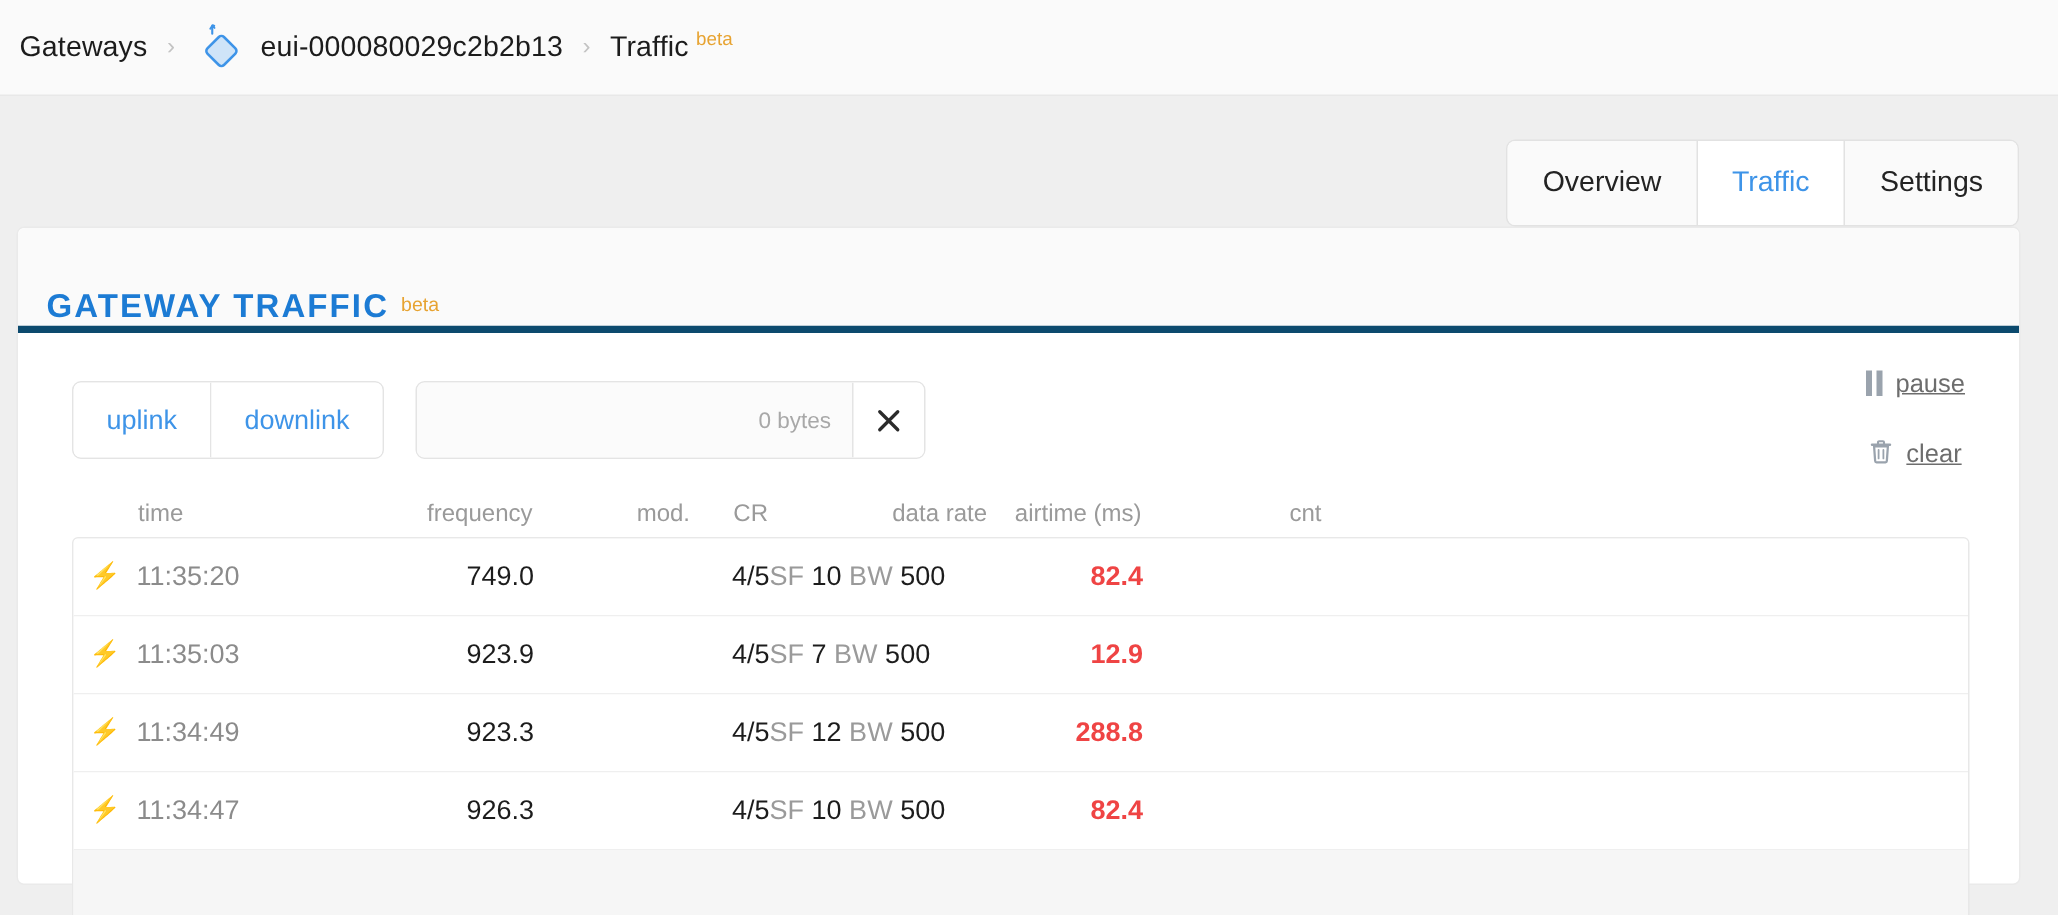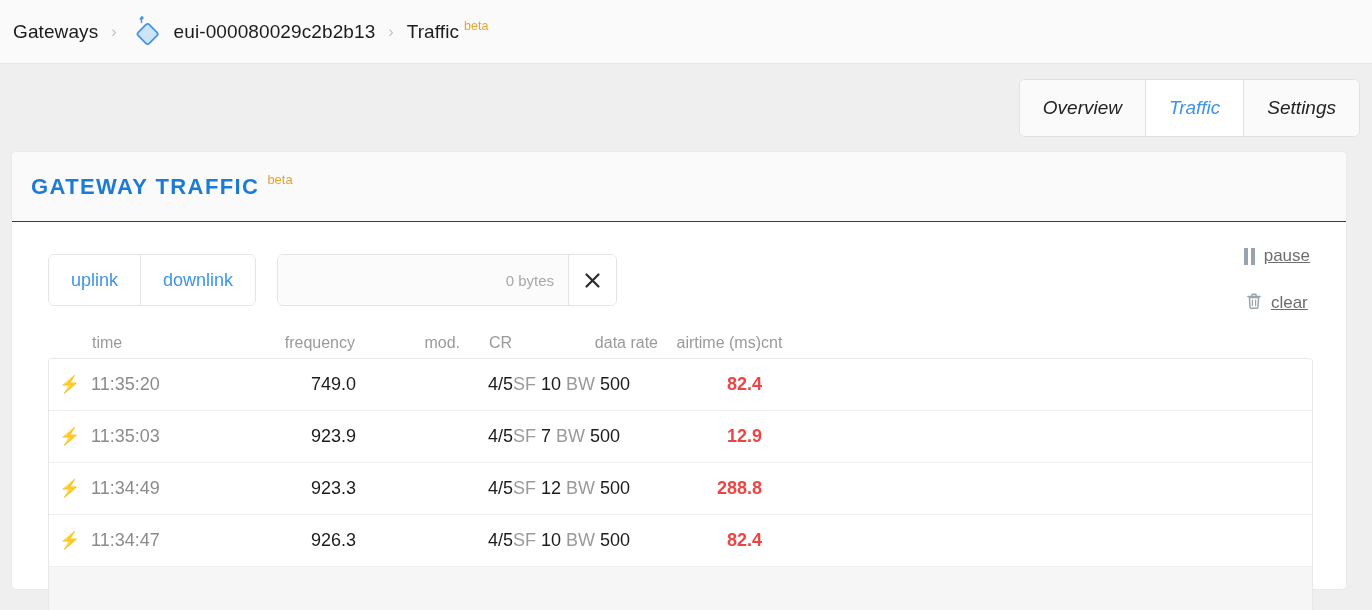--- a/index.html
+++ b/index.html
@@ -46,24 +46,23 @@
     vertical-align: super;
     margin-left: 5px;
     position: relative;
     top: -6px;
   }
 
   
   .tabs-row {
     height: 87px;
     display: flex;
-    align-items: center;
+    align-items: flex-end;
     justify-content: flex-end;
-    padding-right: 12px;
-    font-style: italic;
+    padding-right: 26px;
   }
   .tab-group {
     display: flex;
     border: 1px solid #e2e2e2;
     border-radius: 6px;
     overflow: hidden;
     background: #fafafa;
     height: 58px;
   }
   .tab {
@@ -86,24 +85,24 @@
   
   .card {
     margin: 0 25px 0 11px;
     background: #ffffff;
     border: 1px solid #eaeaea;
     border-radius: 5px;
     height: 439px;
   }
   .card-header {
     background: #fafafa;
-    border-bottom: 1px solid #0c4a6e;
+    border-bottom: 5px solid #0c4a6e;
     height: 70px;
     display: flex;
-    align-items: center;
+    align-items: flex-end;
     padding-left: 19px;
     border-radius: 5px 5px 0 0;
   }
   .card-title {
     color: #1c7bd4;
     font-weight: bold;
     font-size: 22px;
     letter-spacing: 1.4px;
   }
   .card-title-beta {
@@ -245,21 +244,21 @@
   .bolt { color: #4dea71; font-size: 17px; line-height: 1; }
 
   
   .th-bolt { width: 42px; flex: 0 0 42px; }
   .th-time { width: 120px; flex: 0 0 120px; text-align: left; padding-left: 2px; }
   .th-freq { width: 145px; flex: 0 0 145px; text-align: right; }
   .th-mod  { width: 105px; flex: 0 0 105px; text-align: right; }
   .th-cr   { width: 52px;  flex: 0 0 52px;  text-align: right; }
   .th-dr   { width: 146px; flex: 0 0 146px; text-align: right; }
   .th-air  { width: 103px; flex: 0 0 103px; text-align: right; }
-  .th-cnt  { width: 120px; flex: 0 0 120px; }
+  .th-cnt  { width: 120px; flex: 0 0 120px; text-align: right; }
 </style>
 </head>
 <body>
 
 <div class="breadcrumb-bar">
   <span class="crumb">Gateways</span>
   <span class="crumb-sep">›</span>
 
   <span class="gw-icon">
     <svg width="34" height="34" viewBox="0 0 34 34">

